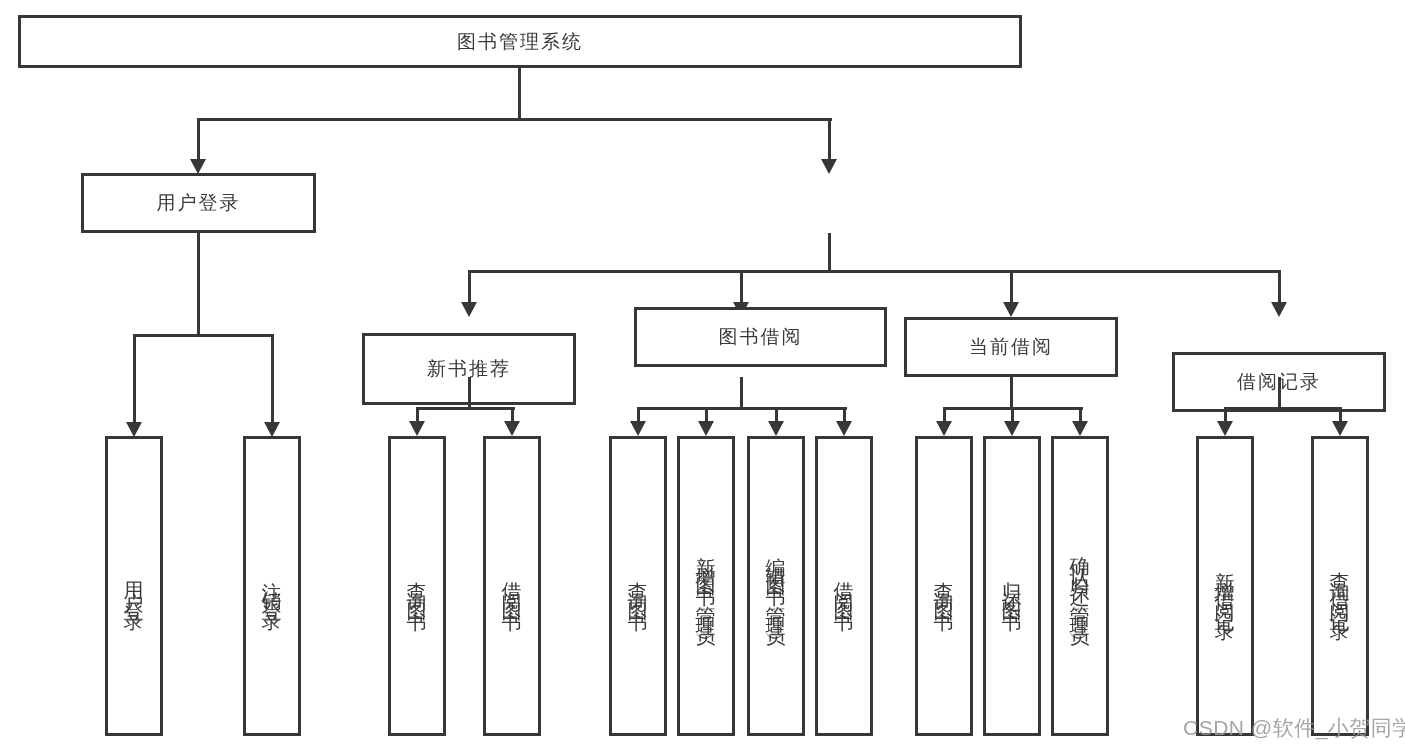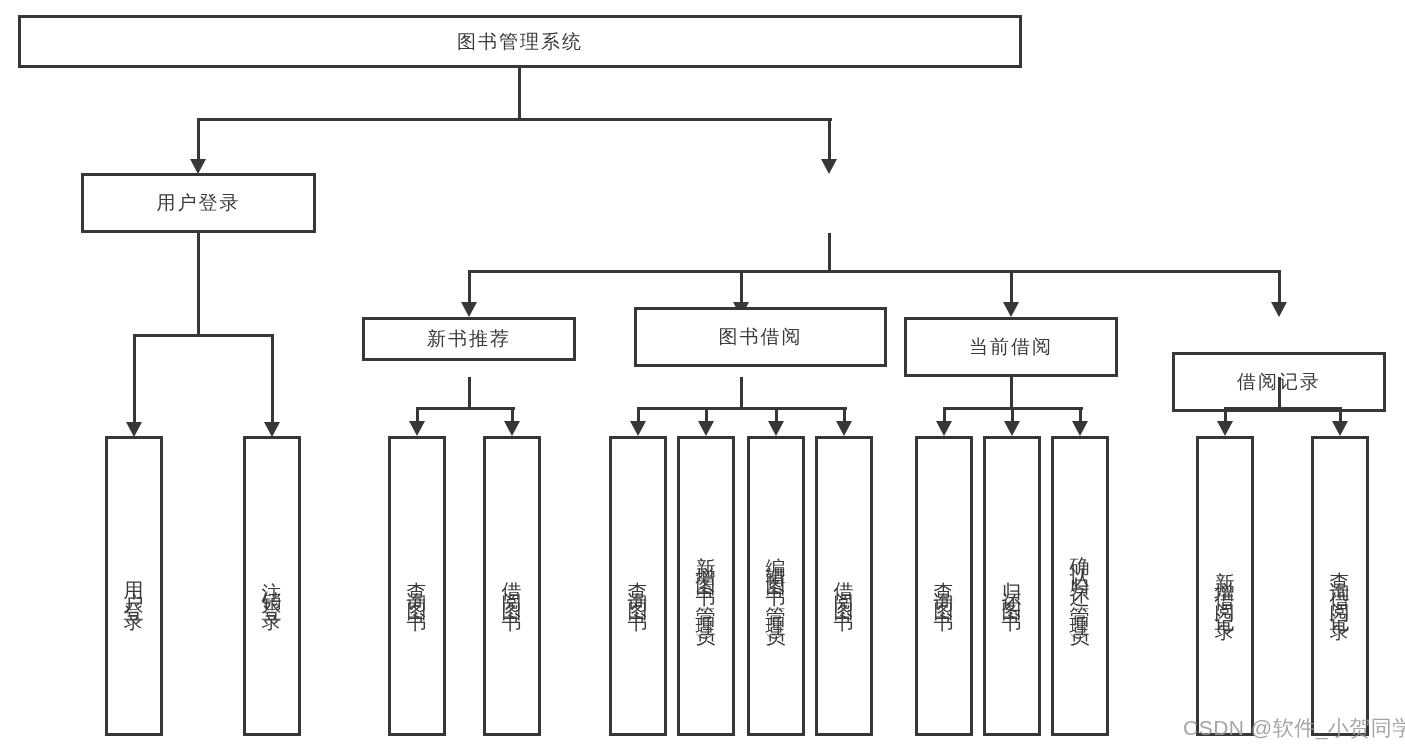--- a/index.html
+++ b/index.html
@@ -82,21 +82,21 @@
   <div class="ln" style="left:468px; top:270px; width:813px; height:3px;"></div>
   <div class="ln" style="left:468px; top:270px; width:3px; height:33px;"></div>
   <div class="ar" style="left:461px; top:302px;"></div>
   <div class="ln" style="left:740px; top:270px; width:3px; height:33px;"></div>
   <div class="ar" style="left:733px; top:302px;"></div>
   <div class="ln" style="left:1010px; top:270px; width:3px; height:33px;"></div>
   <div class="ar" style="left:1003px; top:302px;"></div>
   <div class="ln" style="left:1278px; top:270px; width:3px; height:33px;"></div>
   <div class="ar" style="left:1271px; top:302px;"></div>
 
-  <div class="box hlabel" style="left:362px; top:317px; width:214px; height:44px;">新书推荐</div>
+  <div class="box hlabel" style="left:362px; top:333px; width:214px; height:72px;">新书推荐</div>
   <div class="box hlabel" style="left:634px; top:307px; width:253px; height:60px;">图书借阅</div>
   <div class="box hlabel" style="left:904px; top:317px; width:214px; height:60px;">当前借阅</div>
   <div class="box hlabel" style="left:1172px; top:317px; width:214px; height:60px;margin-top:35px;">借阅记录</div>
 
   <div class="ln" style="left:468px; top:377px; width:3px; height:33px;"></div>
   <div class="ln" style="left:416px; top:407px; width:99px; height:3px;"></div>
   <div class="ln" style="left:416px; top:407px; width:3px; height:17px;"></div>
   <div class="ar" style="left:409px; top:421px;"></div>
   <div class="ln" style="left:511px; top:407px; width:3px; height:17px;"></div>
   <div class="ar" style="left:504px; top:421px;"></div>

